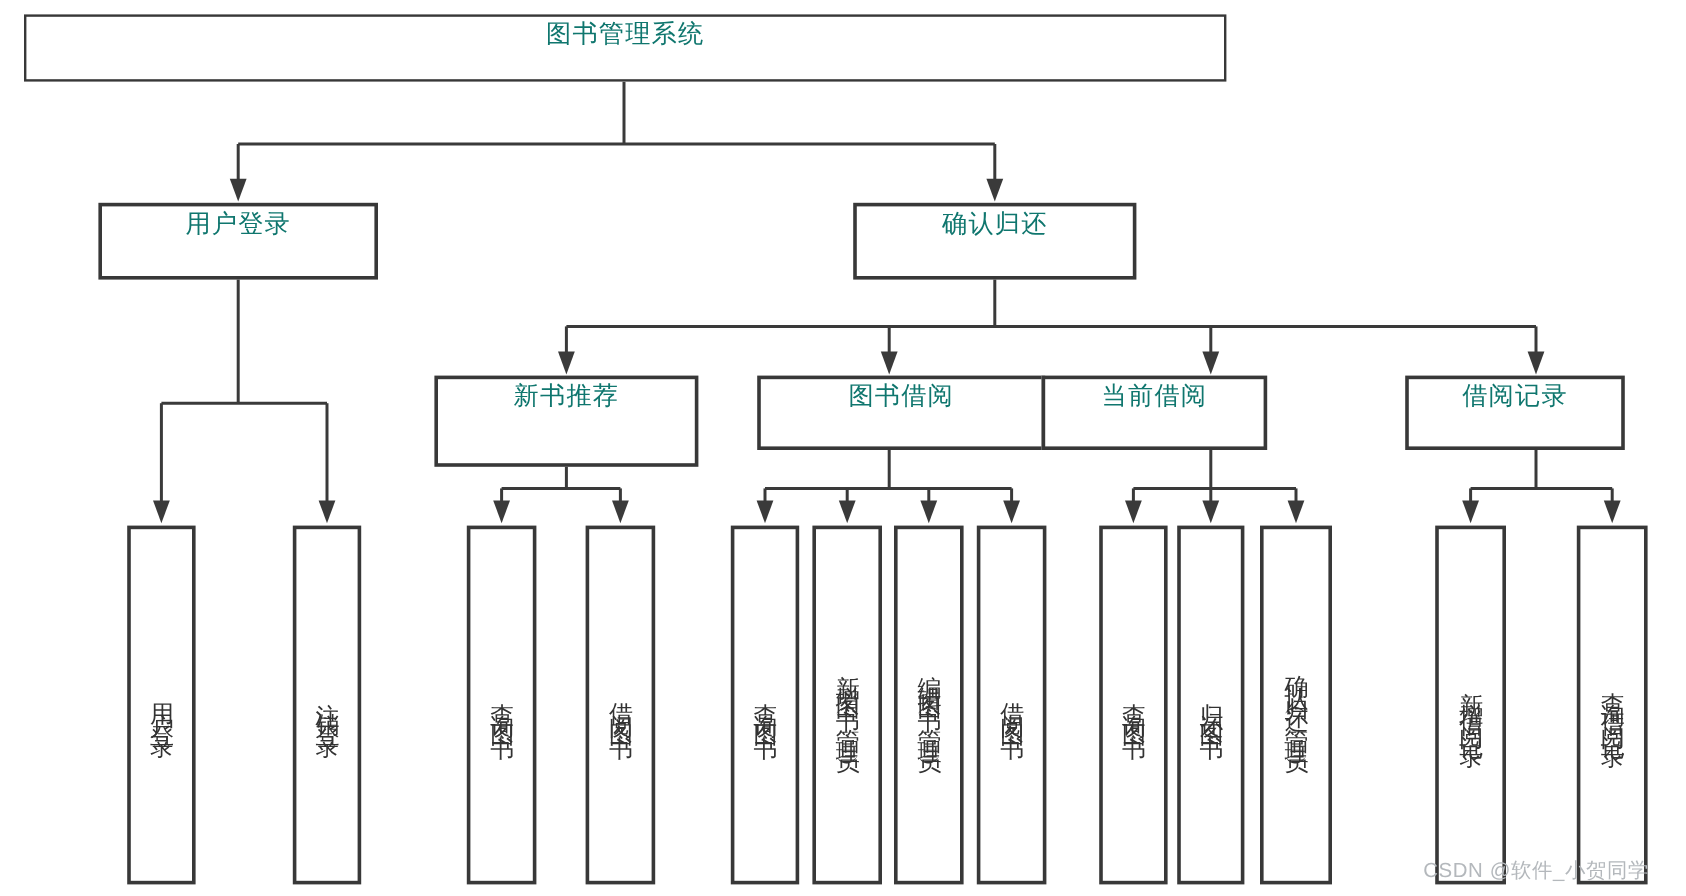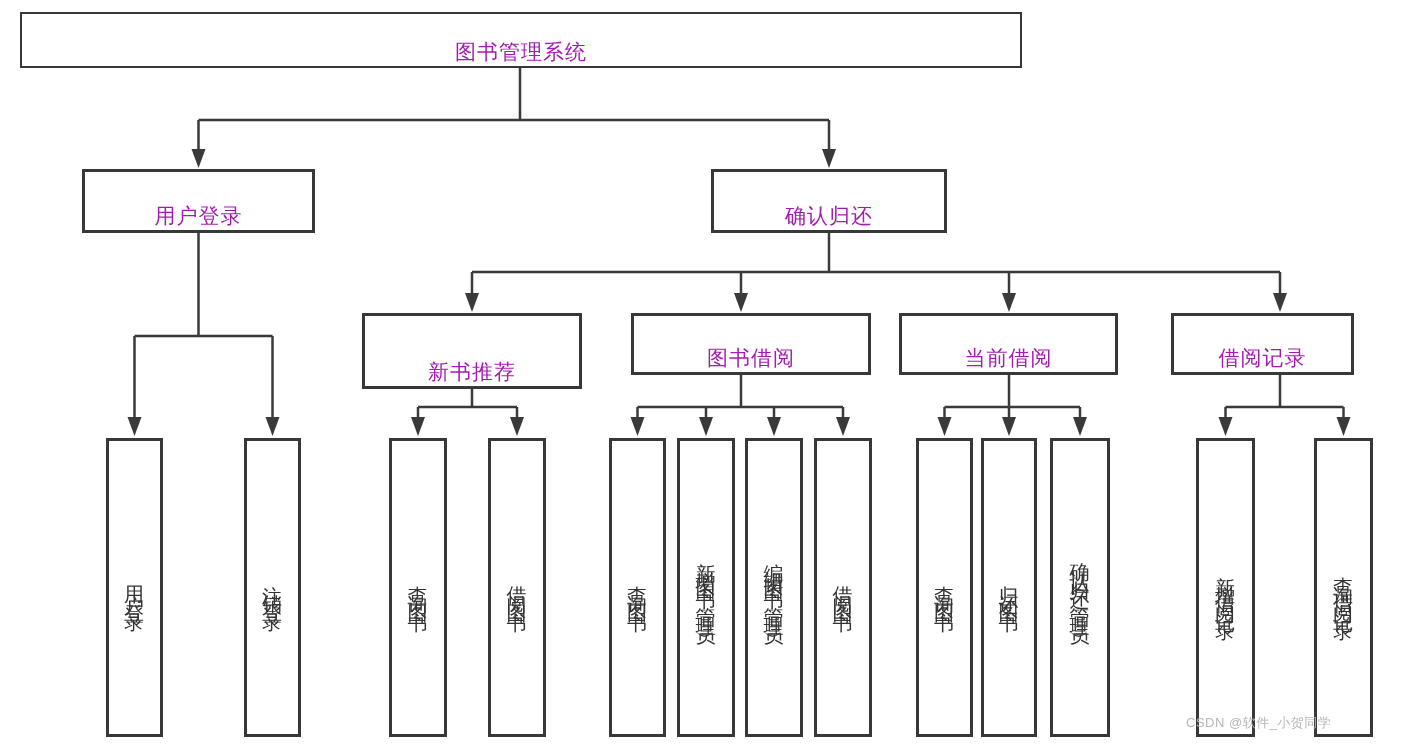--- a/index.html
+++ b/index.html
@@ -11,22 +11,22 @@
     overflow:hidden;
   }
   .wires{position:absolute;left:0;top:0;width:1405px;height:747px;}
   .wires line{stroke:#3a3a3a;stroke-width:2.5;}
   .wires polygon{fill:#3a3a3a;stroke:none;}
   .node{
     position:absolute;
     box-sizing:border-box;
     border:3px solid #383838;
     background:#ffffff;
-    display:flex;align-items:flex-end;justify-content:center;
-    color:#a21caf;
+    display:flex;align-items:flex-start;justify-content:center;
+    color:#0f766e;
     font-size:21px;
     letter-spacing:1px;
     white-space:nowrap;
   }
   .node.root{border-width:2.5px;}
   .leaf{
     position:absolute;
     box-sizing:border-box;
     border:3px solid #383838;
     background:#ffffff;
@@ -37,21 +37,21 @@
     writing-mode:vertical-rl;
     text-orientation:mixed;
     font-size:20px;
     line-height:1;
     letter-spacing:9px;
     color:#333333;
   }
   .watermark{
     position:absolute;
     left:1186px;top:714px;
-    font-size:13px;
+    font-size:17px;
     color:#b4b8bc;
     letter-spacing:0.5px;
     white-space:nowrap;
     z-index:5;
   }
 </style>
 </head>
 <body>
 
 <div class="stage">
@@ -142,21 +142,21 @@
   <div class="node" style="left:711px;top:169px;width:236px;height:64px">
     <span>确认归还</span>
   </div>
 
   <div class="node" style="left:362px;top:313px;width:220px;height:76px">
     <span>新书推荐</span>
   </div>
   <div class="node" style="left:631px;top:313px;width:240px;height:62px">
     <span>图书借阅</span>
   </div>
-  <div class="node" style="left:899px;top:313px;width:219px;height:62px">
+  <div class="node" style="left:868px;top:313px;width:188px;height:62px">
     <span>当前借阅</span>
   </div>
   <div class="node" style="left:1171px;top:313px;width:183px;height:62px">
     <span>借阅记录</span>
   </div>
 
   <div class="leaf" style="left:106px;top:438px;width:57px;height:299px">
     <span>用户登录</span>
   </div>
   <div class="leaf" style="left:244px;top:438px;width:57px;height:299px">

